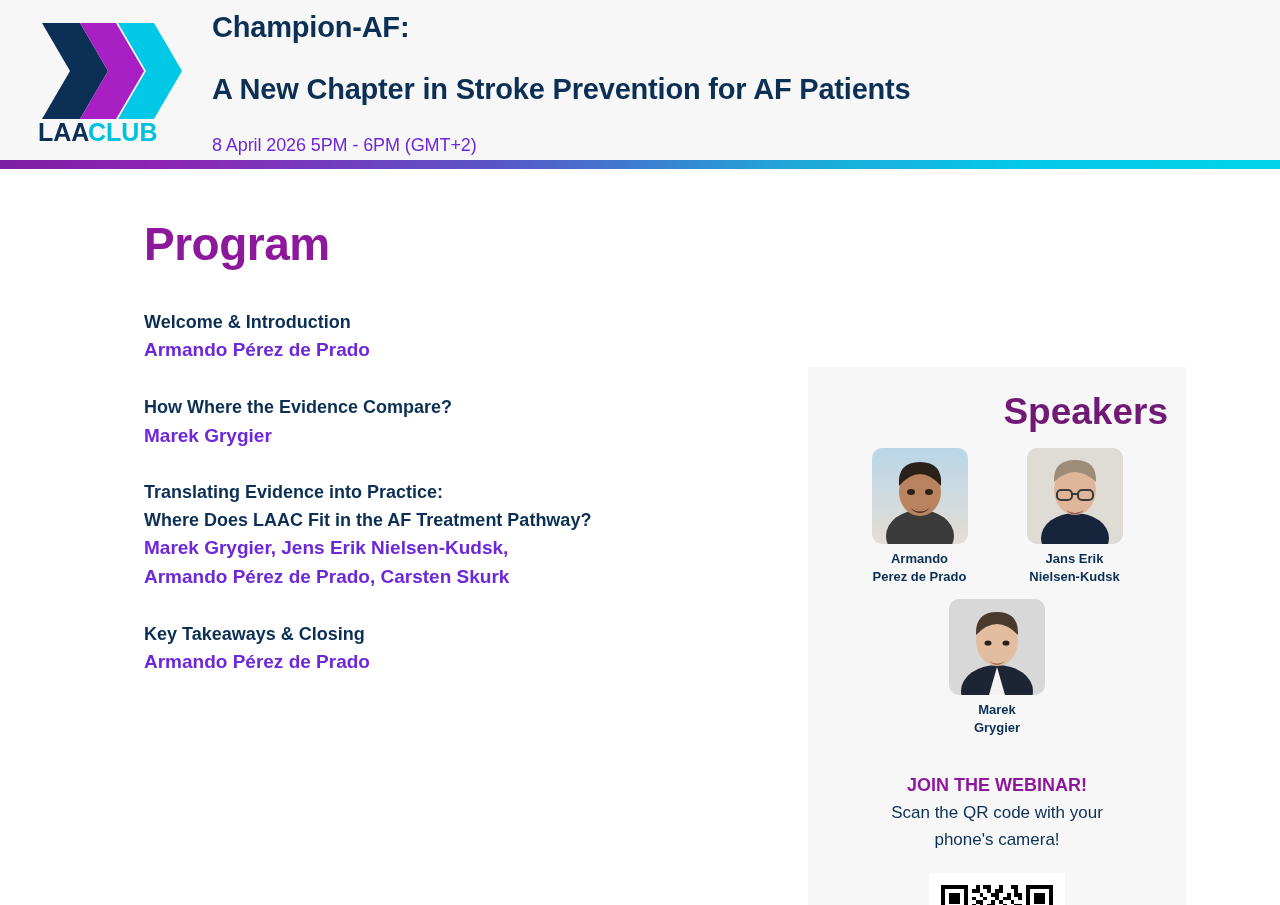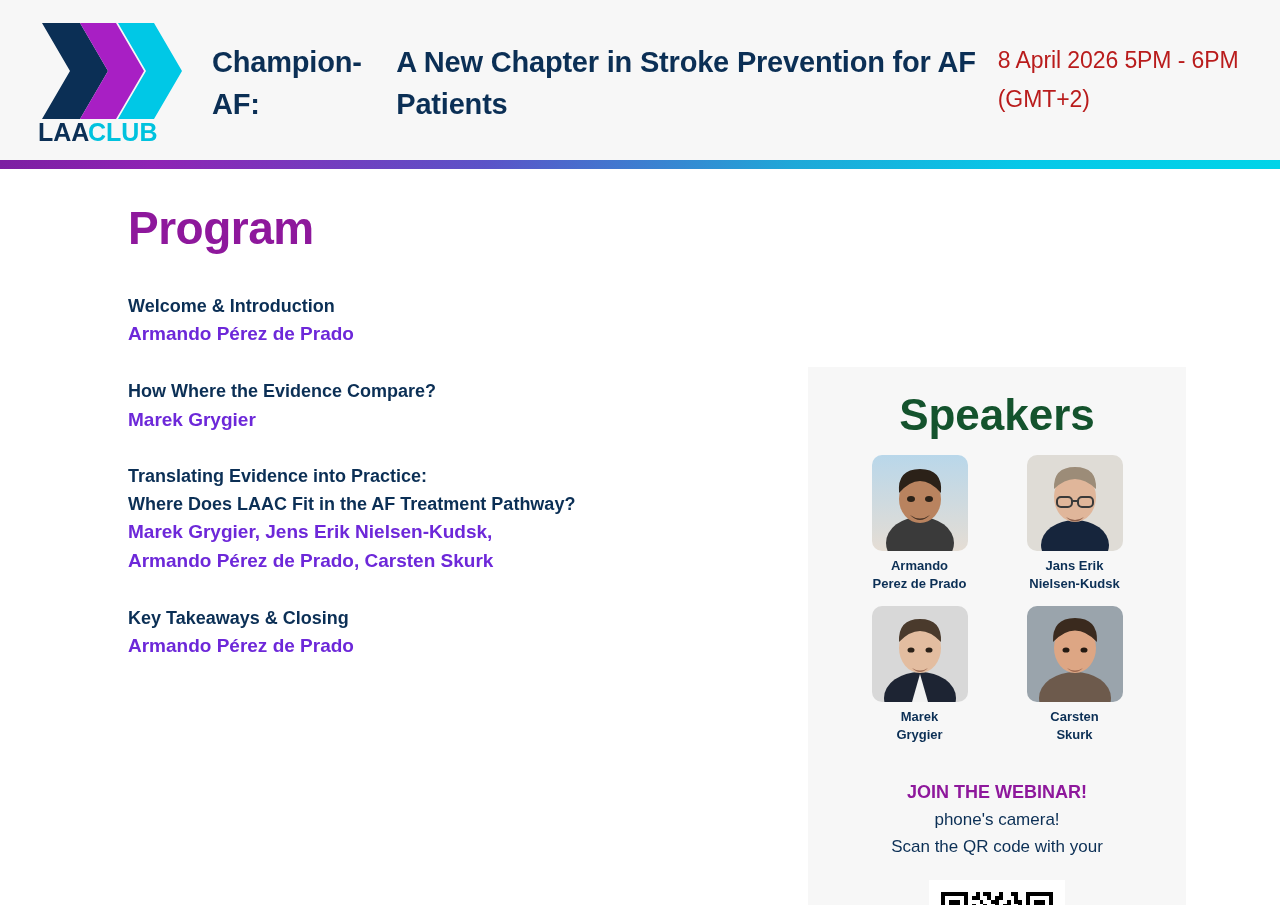--- a/index.html
+++ b/index.html
@@ -29,49 +29,49 @@
   .logo {
     width: 150px;
     height: 130px;
     position: relative;
     flex: 0 0 150px;
     margin-right: 26px;
   }
   .logo svg { display: block; }
   .header-text {
     display: flex;
-    flex-direction: row;
+    flex-direction: column;
     justify-content: center;
     padding-top: 6px;
     gap: 20px;
   }
   .title-line {
     font-size: 29px;
     font-weight: bold;
     color: #0b2f55;
     line-height: 1.45;
     letter-spacing: -0.2px;
   }
   .subtitle-line {
-    font-size: 23px;
-    color: #b91c1c;
+    font-size: 18px;
+    color: #6d28d9;
     line-height: 1.7;
     letter-spacing: -0.1px;
   }
   .header-rule {
     width: 1280px;
     height: 9px;
     background: linear-gradient(to right, #7c1fa2 0%, #8e23b4 12%, #5b53c8 38%, #1fa8d8 62%, #06c8e8 80%, #00d4e8 100%);
   }
 
   
   .body {
     position: relative;
     display: flex;
-    padding: 0;
+    padding: 16px;
   }
 
   .program-col {
     width: 680px;
     padding: 36px 0 0 128px;
   }
   .program-title {
     font-size: 46px;
     font-weight: bold;
     color: #8e189c;
@@ -98,25 +98,26 @@
     position: absolute;
     left: 808px;
     top: 198px;
     width: 378px;
     height: 650px;
     background: #f7f7f7;
     padding: 18px 18px 0 18px;
     text-align: center;
   }
   .speakers-title {
-    font-size: 44px;
-    font-weight: bold;
-    color: #14532d;
+    font-size: 37px;
+    font-weight: bold;
+    color: #701a75;
     margin: 8px 0 18px 0;
     line-height: 1;
+    text-align: right;
   }
   .speaker-grid {
     display: flex;
     flex-wrap: wrap;
     justify-content: center;
     gap: 0 23px;
   }
   .speaker {
     width: 132px;
     margin-bottom: 14px;
@@ -278,41 +279,26 @@
               <ellipse cx="39" cy="44" rx="3.5" ry="2.6" fill="#2b2118"></ellipse>
               <ellipse cx="57" cy="44" rx="3.5" ry="2.6" fill="#2b2118"></ellipse>
               <path d="M40 62 q8 5 16 0 q-8 8 -16 0Z" fill="#9c6a52"></path>
               <path d="M48 68 L40 96 L56 96 Z" fill="#f2f2f2"></path>
             </svg>
           </div>
           <div class="speaker-name">Marek</div>
           <div class="speaker-name">Grygier</div>
         </div>
 
-        <div class="speaker">
-          <div class="photo">
-            <svg width="96" height="96" viewBox="0 0 96 96" xmlns="http://www.w3.org/2000/svg">
-              <rect width="96" height="96" fill="#9aa4ac"></rect>
-              <ellipse cx="48" cy="92" rx="36" ry="26" fill="#6d5a4c"></ellipse>
-              <ellipse cx="48" cy="42" rx="21" ry="25" fill="#dda684"></ellipse>
-              <path d="M26 36 q22 -23 44 0 q1 -24 -22 -24 q-23 0 -22 24Z" fill="#3a2a1e"></path>
-              <ellipse cx="39" cy="44" rx="3.5" ry="2.6" fill="#241a12"></ellipse>
-              <ellipse cx="57" cy="44" rx="3.5" ry="2.6" fill="#241a12"></ellipse>
-              <path d="M40 62 q8 5 16 0 q-8 8 -16 0Z" fill="#a06a50"></path>
-            </svg>
-          </div>
-          <div class="speaker-name">Carsten</div>
-          <div class="speaker-name">Skurk</div>
-        </div>
 
       </div>
 
       <div class="join-title">JOIN THE WEBINAR!</div>
+      <div class="join-sub">Scan the QR code with your</div>
       <div class="join-sub">phone's camera!</div>
-      <div class="join-sub">Scan the QR code with your</div>
 
       <div class="qr-wrap">
         <svg class="qr" viewBox="0 0 29 29" xmlns="http://www.w3.org/2000/svg" shape-rendering="crispEdges">
           <rect width="29" height="29" fill="#ffffff"></rect>
           <g fill="#000000">
 
             <rect x="0" y="0" width="7" height="1"></rect>
               <rect x="0" y="6" width="7" height="1"></rect>
             <rect x="0" y="0" width="1" height="7"></rect>
               <rect x="6" y="0" width="1" height="7"></rect>

